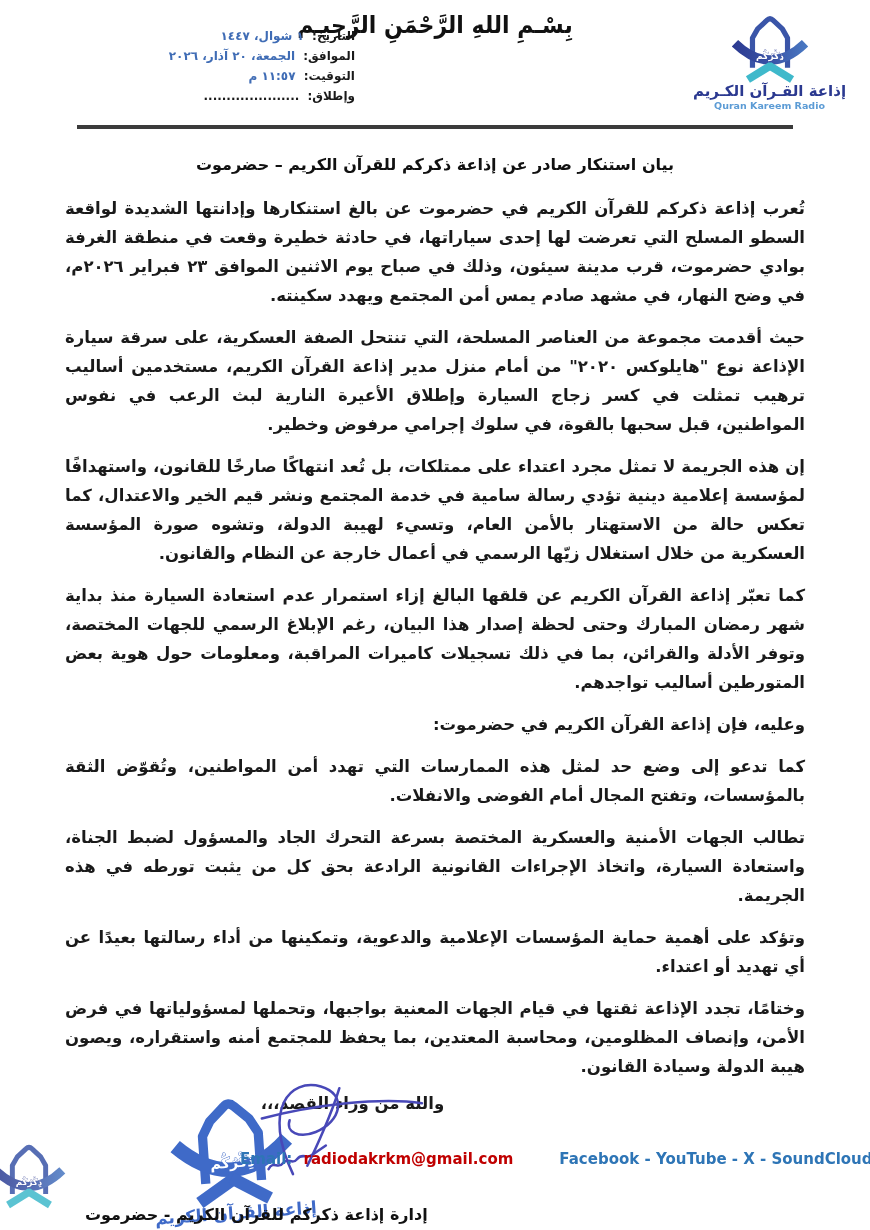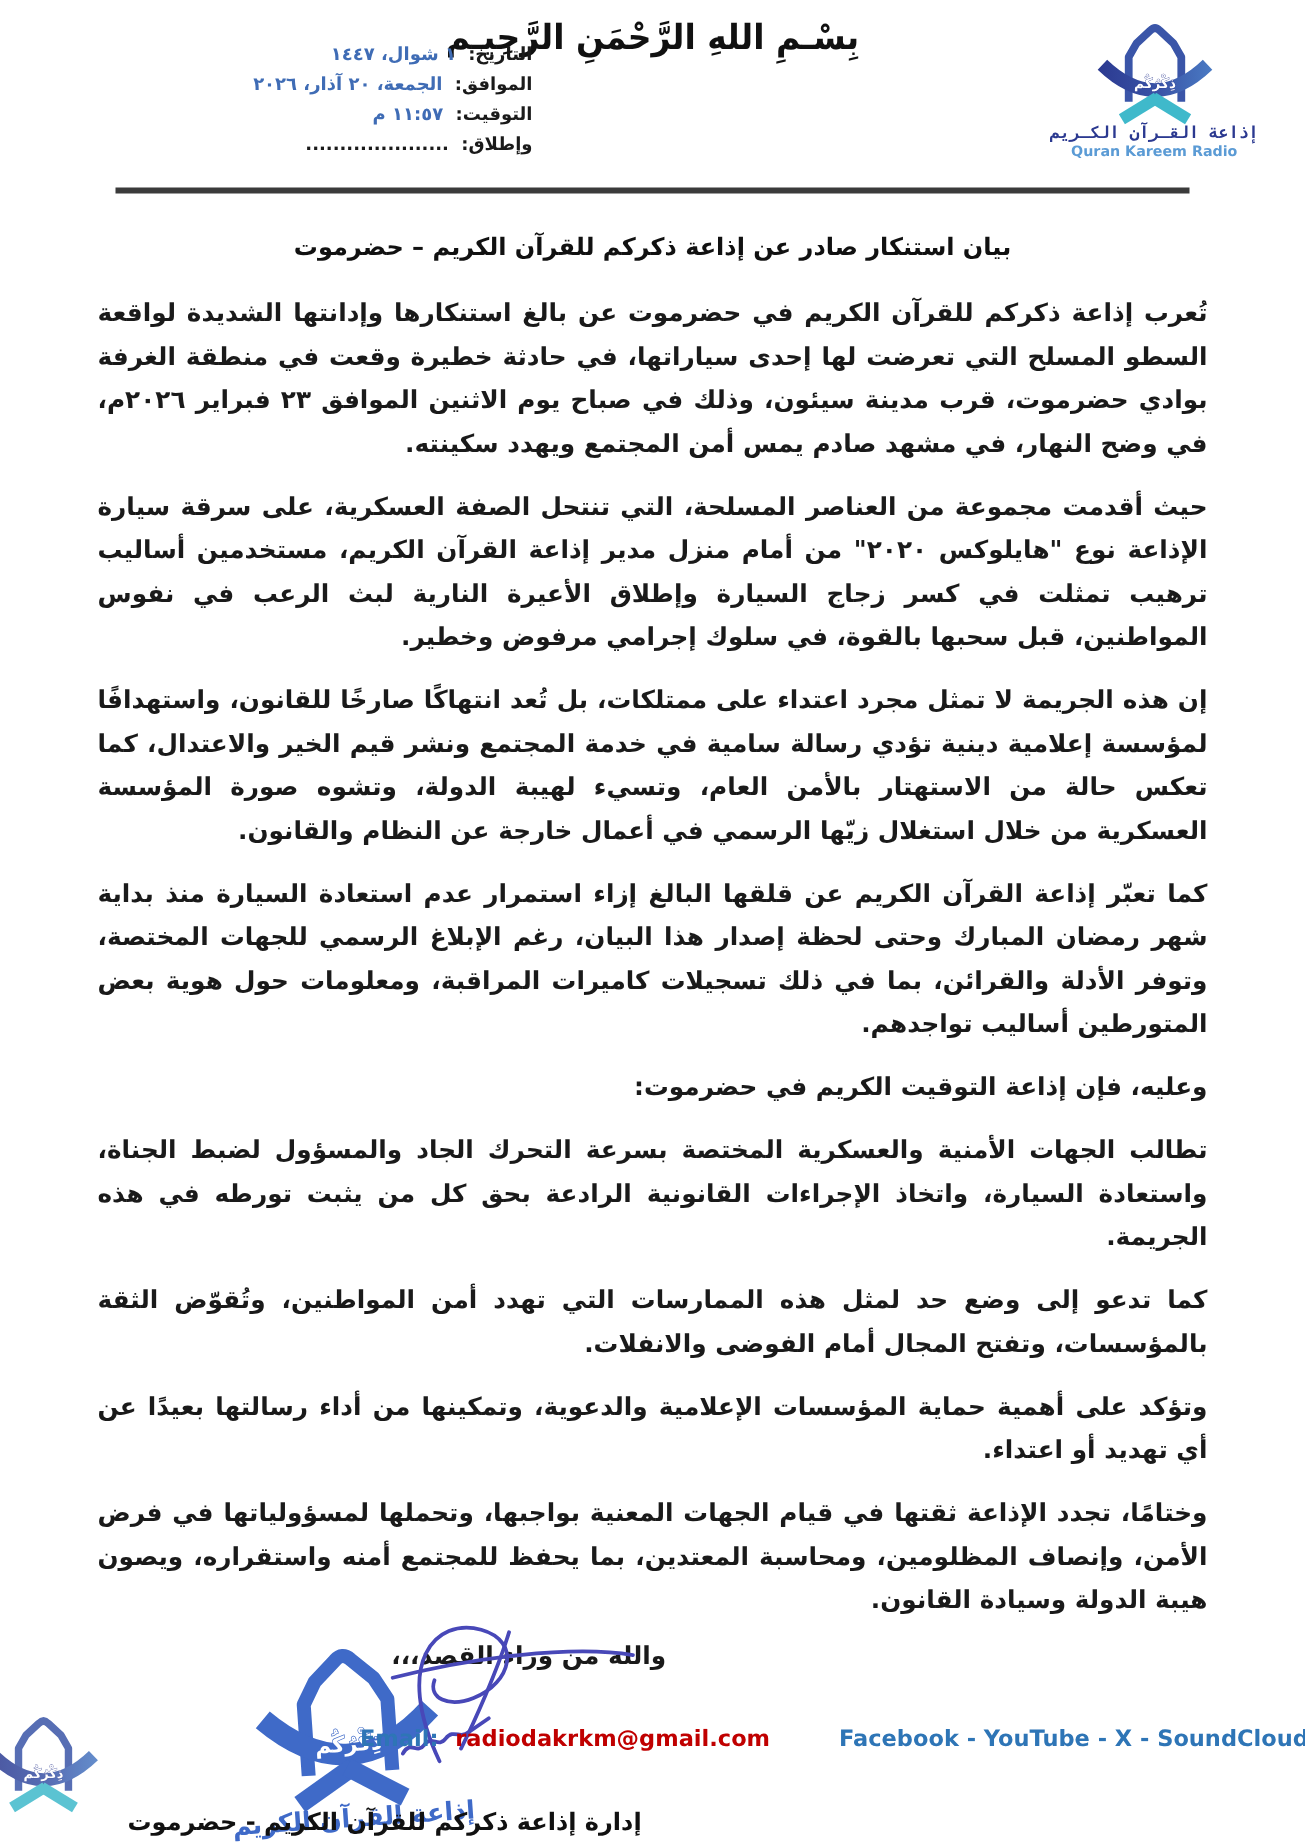--- a/index.html
+++ b/index.html
@@ -31,21 +31,21 @@
   .date-row .val{color:var(--value-blue);margin-right:4px;}
   .date-row:last-child .val{color:var(--text-black);letter-spacing:1px;}
   .bismillah{
     position:absolute;top:12px;left:0;right:0;text-align:center;
     font-size:22px;font-weight:bold;color:#111;direction:rtl;
     font-family:"DejaVu Serif","DejaVu Sans",serif;
     transform:scaleY(1.05);
   }
   .brand{position:absolute;top:12px;right:18px;width:165px;text-align:center;direction:rtl;}
   .brand svg{display:block;margin:0 auto;width:118px;height:74px;}
-  .brand-ar{font-size:11px;font-weight:bold;color:var(--brand-dark-blue);letter-spacing:-0.5px;margin-top:-4px;font-family:Liberation Mono, monospace;}
+  .brand-ar{font-size:15px;font-weight:bold;color:var(--brand-dark-blue);letter-spacing:-0.5px;margin-top:-4px;}
   .brand-en{font-size:9.5px;font-weight:bold;color:var(--brand-light-blue);}
   .rule{margin:0 0 0 77px;width:716px;height:4px;background:var(--rule-gray);}
   
   main{padding:0 65px;direction:rtl;}
   .doc-title{
     text-align:center;font-size:16px;font-weight:bold;color:#111;
     margin:26px 0 20px;
   }
   main p{
     font-size:16.5px;font-weight:bold;line-height:29px;color:var(--text-black);
@@ -130,23 +130,23 @@
 
   <div class="rule"></div>
 
   <main>
     <h1 class="doc-title">بيان استنكار صادر عن إذاعة ذكركم للقرآن الكريم – حضرموت</h1>
 
     <p>تُعرب إذاعة ذكركم للقرآن الكريم في حضرموت عن بالغ استنكارها وإدانتها الشديدة لواقعة السطو المسلح التي تعرضت لها إحدى سياراتها، في حادثة خطيرة وقعت في منطقة الغرفة بوادي حضرموت، قرب مدينة سيئون، وذلك في صباح يوم الاثنين الموافق ٢٣ فبراير ٢٠٢٦م، في وضح النهار، في مشهد صادم يمس أمن المجتمع ويهدد سكينته.</p>
     <p>حيث أقدمت مجموعة من العناصر المسلحة، التي تنتحل الصفة العسكرية، على سرقة سيارة الإذاعة نوع "هايلوكس ٢٠٢٠" من أمام منزل مدير إذاعة القرآن الكريم، مستخدمين أساليب ترهيب تمثلت في كسر زجاج السيارة وإطلاق الأعيرة النارية لبث الرعب في نفوس المواطنين، قبل سحبها بالقوة، في سلوك إجرامي مرفوض وخطير.</p>
     <p>إن هذه الجريمة لا تمثل مجرد اعتداء على ممتلكات، بل تُعد انتهاكًا صارخًا للقانون، واستهدافًا لمؤسسة إعلامية دينية تؤدي رسالة سامية في خدمة المجتمع ونشر قيم الخير والاعتدال، كما تعكس حالة من الاستهتار بالأمن العام، وتسيء لهيبة الدولة، وتشوه صورة المؤسسة العسكرية من خلال استغلال زيّها الرسمي في أعمال خارجة عن النظام والقانون.</p>
     <p>كما تعبّر إذاعة القرآن الكريم عن قلقها البالغ إزاء استمرار عدم استعادة السيارة منذ بداية شهر رمضان المبارك وحتى لحظة إصدار هذا البيان، رغم الإبلاغ الرسمي للجهات المختصة، وتوفر الأدلة والقرائن، بما في ذلك تسجيلات كاميرات المراقبة، ومعلومات حول هوية بعض المتورطين أساليب تواجدهم.</p>
-    <p>وعليه، فإن إذاعة التوقيت الكريم في حضرموت:</p>
+    <p>وعليه، فإن إذاعة القرآن الكريم في حضرموت:</p>
+    <p>كما تدعو إلى وضع حد لمثل هذه الممارسات التي تهدد أمن المواطنين، وتُقوّض الثقة بالمؤسسات، وتفتح المجال أمام الفوضى والانفلات.</p>
     <p>تطالب الجهات الأمنية والعسكرية المختصة بسرعة التحرك الجاد والمسؤول لضبط الجناة، واستعادة السيارة، واتخاذ الإجراءات القانونية الرادعة بحق كل من يثبت تورطه في هذه الجريمة.</p>
-    <p>كما تدعو إلى وضع حد لمثل هذه الممارسات التي تهدد أمن المواطنين، وتُقوّض الثقة بالمؤسسات، وتفتح المجال أمام الفوضى والانفلات.</p>
     <p>وتؤكد على أهمية حماية المؤسسات الإعلامية والدعوية، وتمكينها من أداء رسالتها بعيدًا عن أي تهديد أو اعتداء.</p>
     <p>وختامًا، تجدد الإذاعة ثقتها في قيام الجهات المعنية بواجبها، وتحملها لمسؤولياتها في فرض الأمن، وإنصاف المظلومين، ومحاسبة المعتدين، بما يحفظ للمجتمع أمنه واستقراره، ويصون هيبة الدولة وسيادة القانون.</p>
 
     <div class="closing">والله من وراء القصد،،،</div>
 
     <section class="sign-area">
 
       <div class="stamp">
         <svg viewBox="0 0 120 114">
           <path d="M33,86 L33,40 L41,26 L55,13 Q60,8 65,13 L79,26 L87,40 L87,86" fill="none" stroke="var(--stamp-blue)" stroke-width="9" stroke-linejoin="round"></path>

